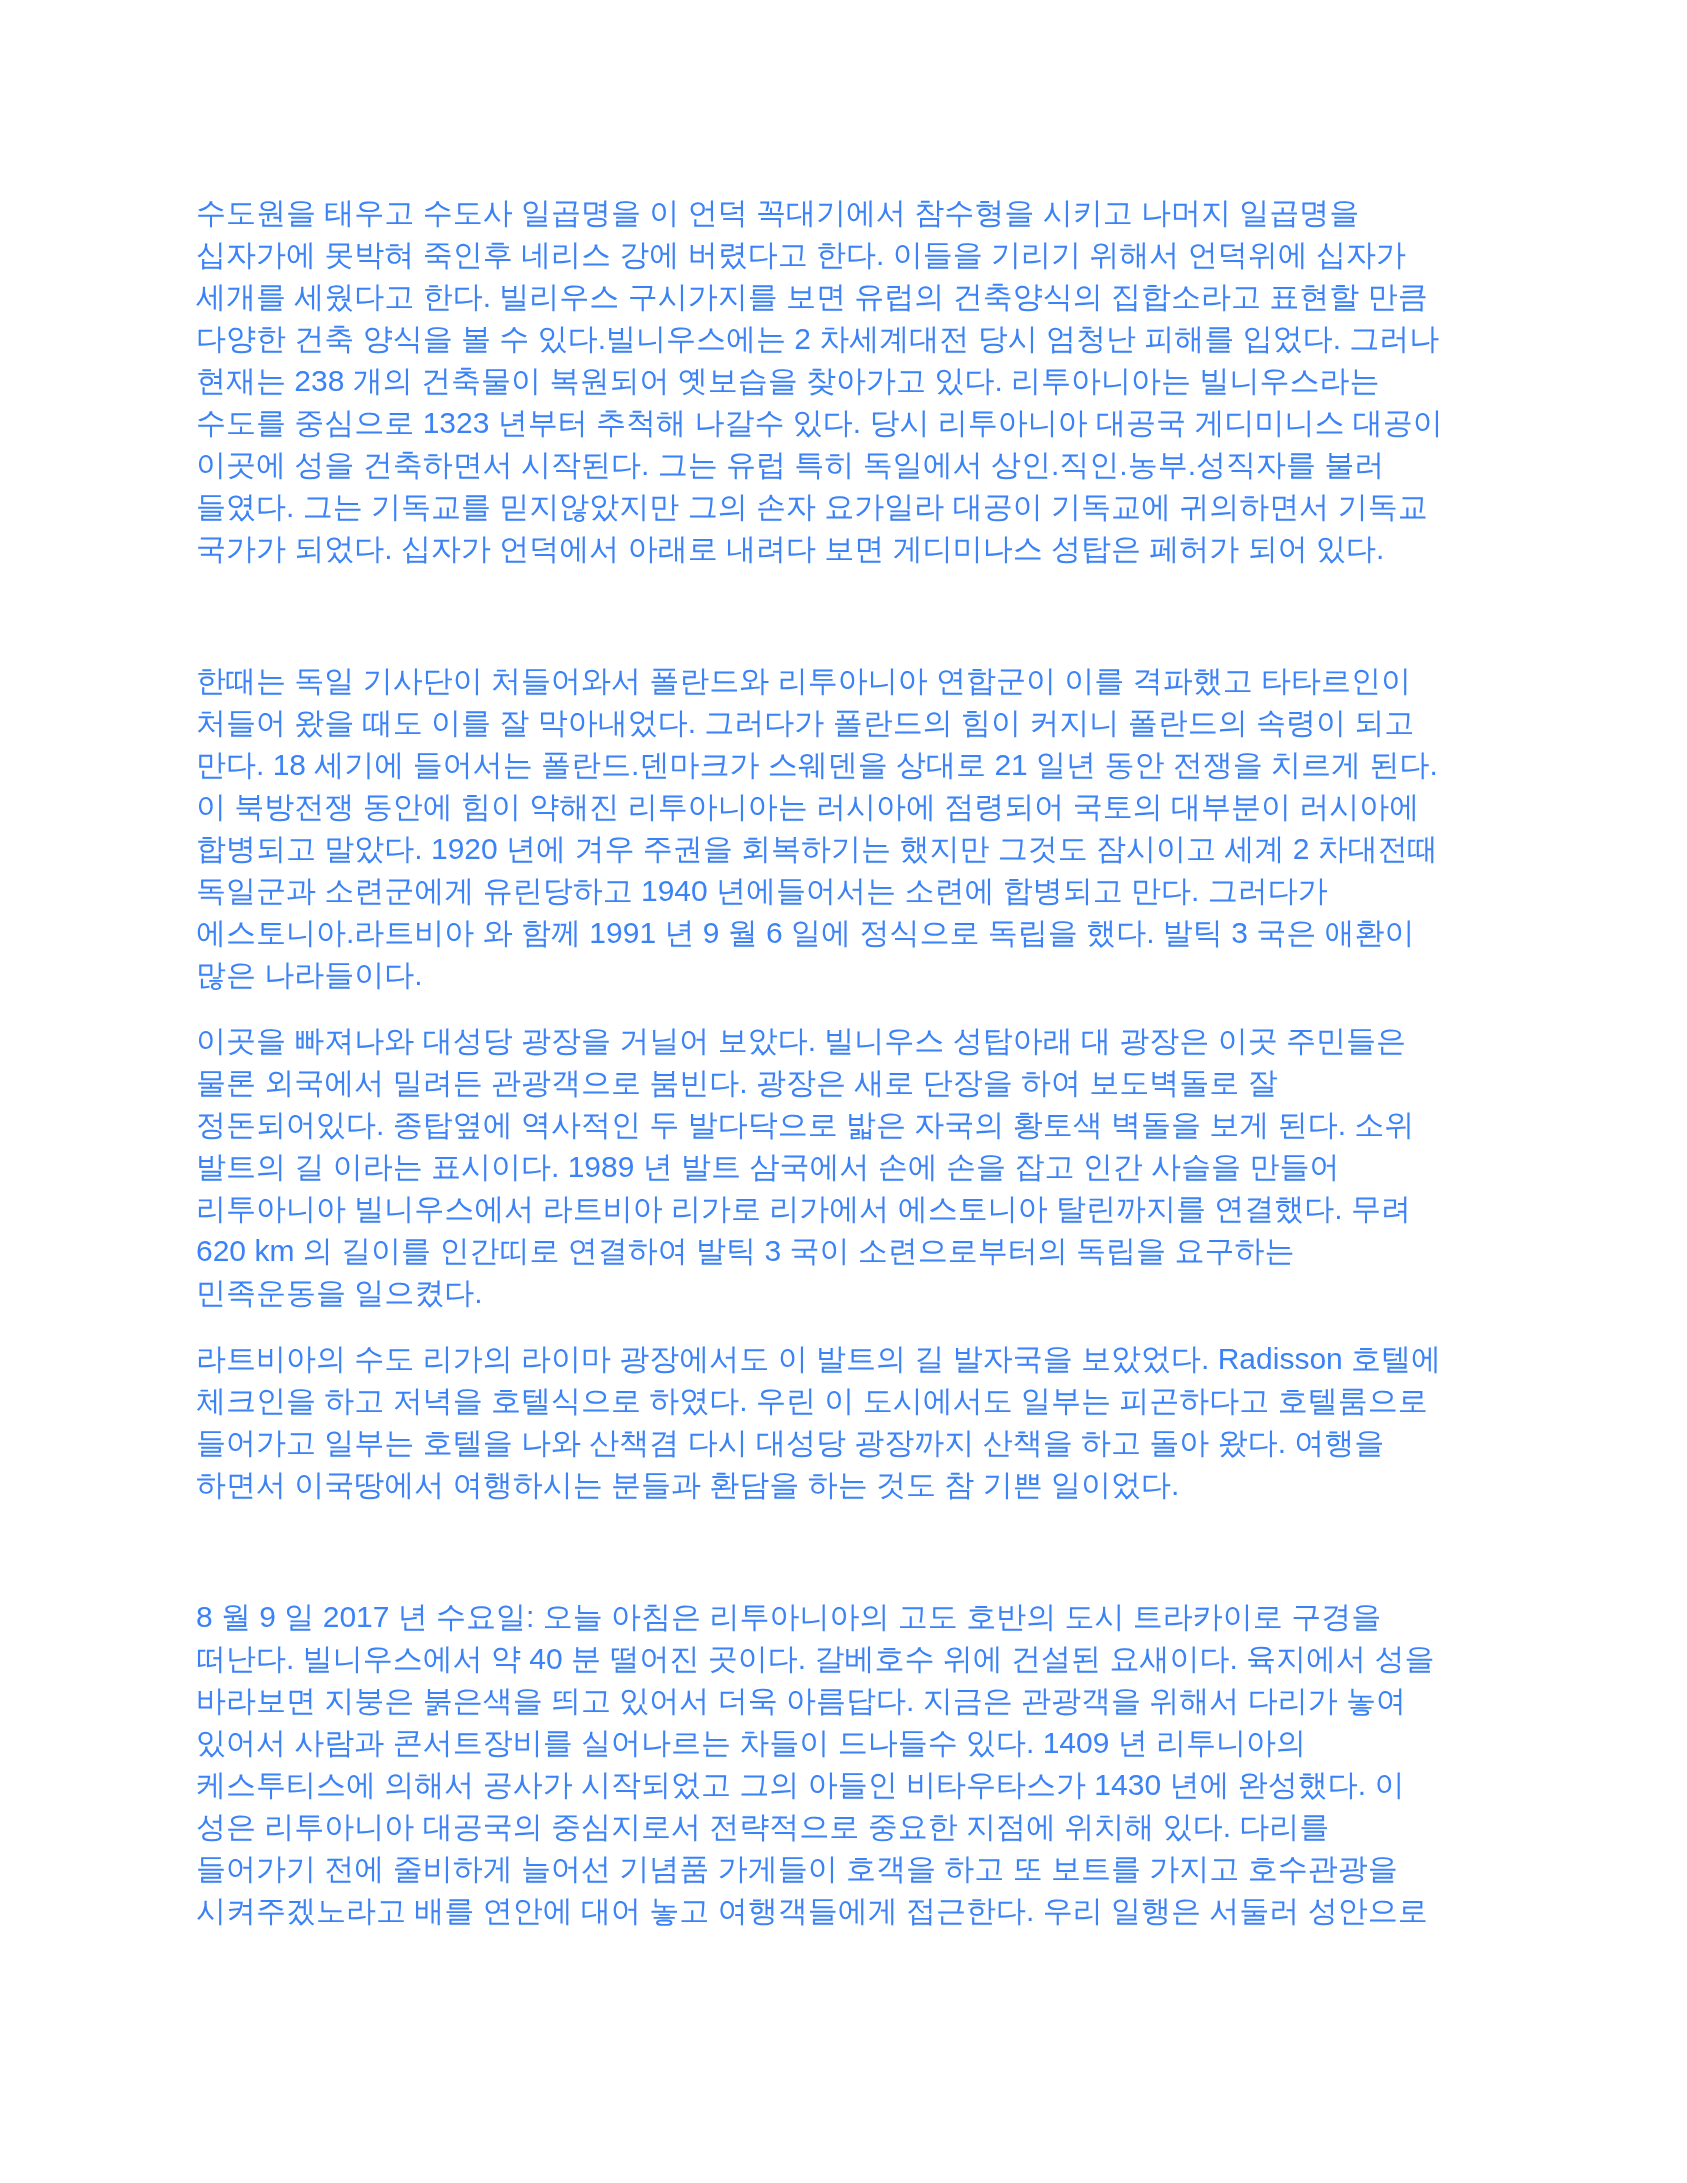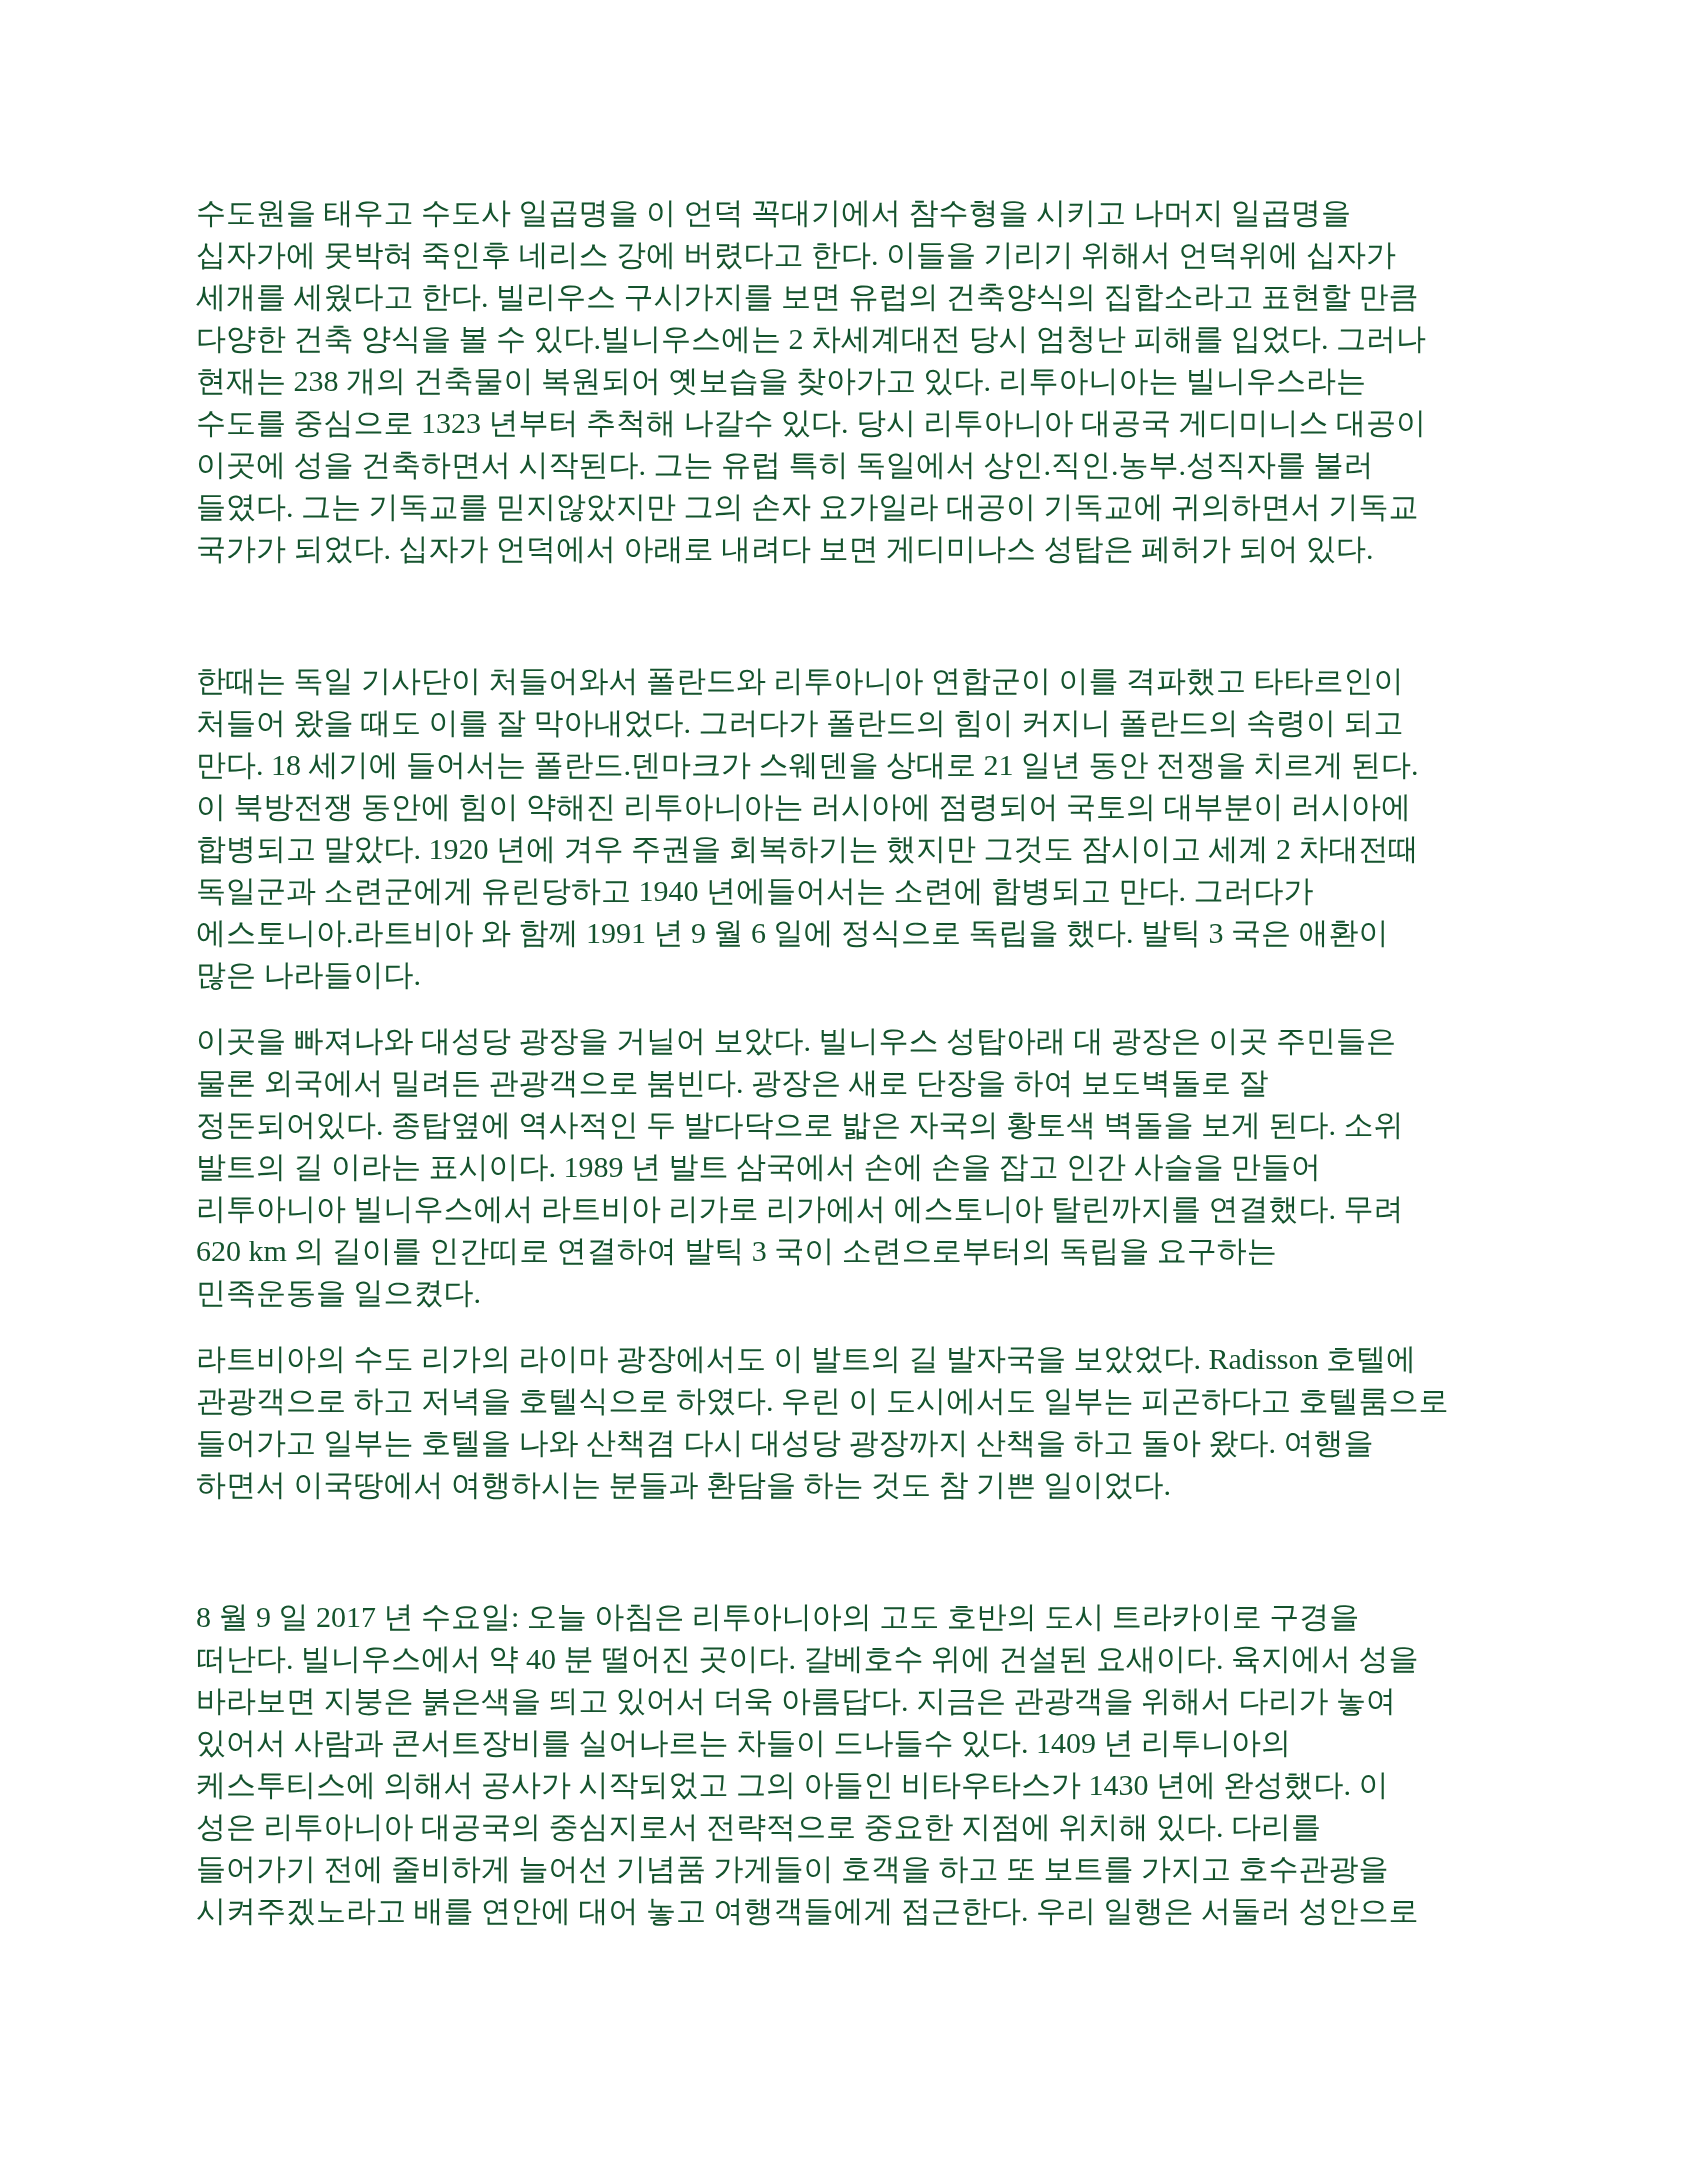--- a/index.html
+++ b/index.html
@@ -10,24 +10,24 @@
   .page {
     position: relative;
     width: 1687px;
     height: 2183px;
     background: #ffffff;
     box-sizing: border-box;
     padding: 192px 193px 0 196px;
     overflow: hidden;
   }
   .para {
-    font-family: Liberation Serif, serif;
+    font-family: Liberation Sans, sans-serif;
     font-size: 30px;
     line-height: 42px;
-    color: #14532d;
+    color: #3b82f6;
     white-space: pre-line;
     margin: 0 0 24px 0;
     text-align: left;
     letter-spacing: 0px;
   }
   .para-blank {
     height: 42px;
   }
 </style>
 </head>
@@ -53,21 +53,21 @@
 에스토니아.라트비아 와 함께 1991 년 9 월 6 일에 정식으로 독립을 했다. 발틱 3 국은 애환이
 많은 나라들이다.</div>
   <div class="para">이곳을 빠져나와 대성당 광장을 거닐어 보았다. 빌니우스 성탑아래 대 광장은 이곳 주민들은
 물론 외국에서 밀려든 관광객으로 붐빈다. 광장은 새로 단장을 하여 보도벽돌로 잘
 정돈되어있다. 종탑옆에 역사적인 두 발다닥으로 밟은 자국의 황토색 벽돌을 보게 된다. 소위
 발트의 길 이라는 표시이다. 1989 년 발트 삼국에서 손에 손을 잡고 인간 사슬을 만들어
 리투아니아 빌니우스에서 라트비아 리가로 리가에서 에스토니아 탈린까지를 연결했다. 무려
 620 km 의 길이를 인간띠로 연결하여 발틱 3 국이 소련으로부터의 독립을 요구하는
 민족운동을 일으켰다.</div>
   <div class="para">라트비아의 수도 리가의 라이마 광장에서도 이 발트의 길 발자국을 보았었다. Radisson 호텔에
-관광객으로 하고 저녁을 호텔식으로 하였다. 우린 이 도시에서도 일부는 피곤하다고 호텔룸으로
+체크인을 하고 저녁을 호텔식으로 하였다. 우린 이 도시에서도 일부는 피곤하다고 호텔룸으로
 들어가고 일부는 호텔을 나와 산책겸 다시 대성당 광장까지 산책을 하고 돌아 왔다. 여행을
 하면서 이국땅에서 여행하시는 분들과 환담을 하는 것도 참 기쁜 일이었다.</div>
   <div class="para para-blank"></div>
   <div class="para">8 월 9 일 2017 년 수요일: 오늘 아침은 리투아니아의 고도 호반의 도시 트라카이로 구경을
 떠난다. 빌니우스에서 약 40 분 떨어진 곳이다. 갈베호수 위에 건설된 요새이다. 육지에서 성을
 바라보면 지붕은 붉은색을 띄고 있어서 더욱 아름답다. 지금은 관광객을 위해서 다리가 놓여
 있어서 사람과 콘서트장비를 실어나르는 차들이 드나들수 있다. 1409 년 리투니아의
 케스투티스에 의해서 공사가 시작되었고 그의 아들인 비타우타스가 1430 년에 완성했다. 이
 성은 리투아니아 대공국의 중심지로서 전략적으로 중요한 지점에 위치해 있다. 다리를
 들어가기 전에 줄비하게 늘어선 기념품 가게들이 호객을 하고 또 보트를 가지고 호수관광을

